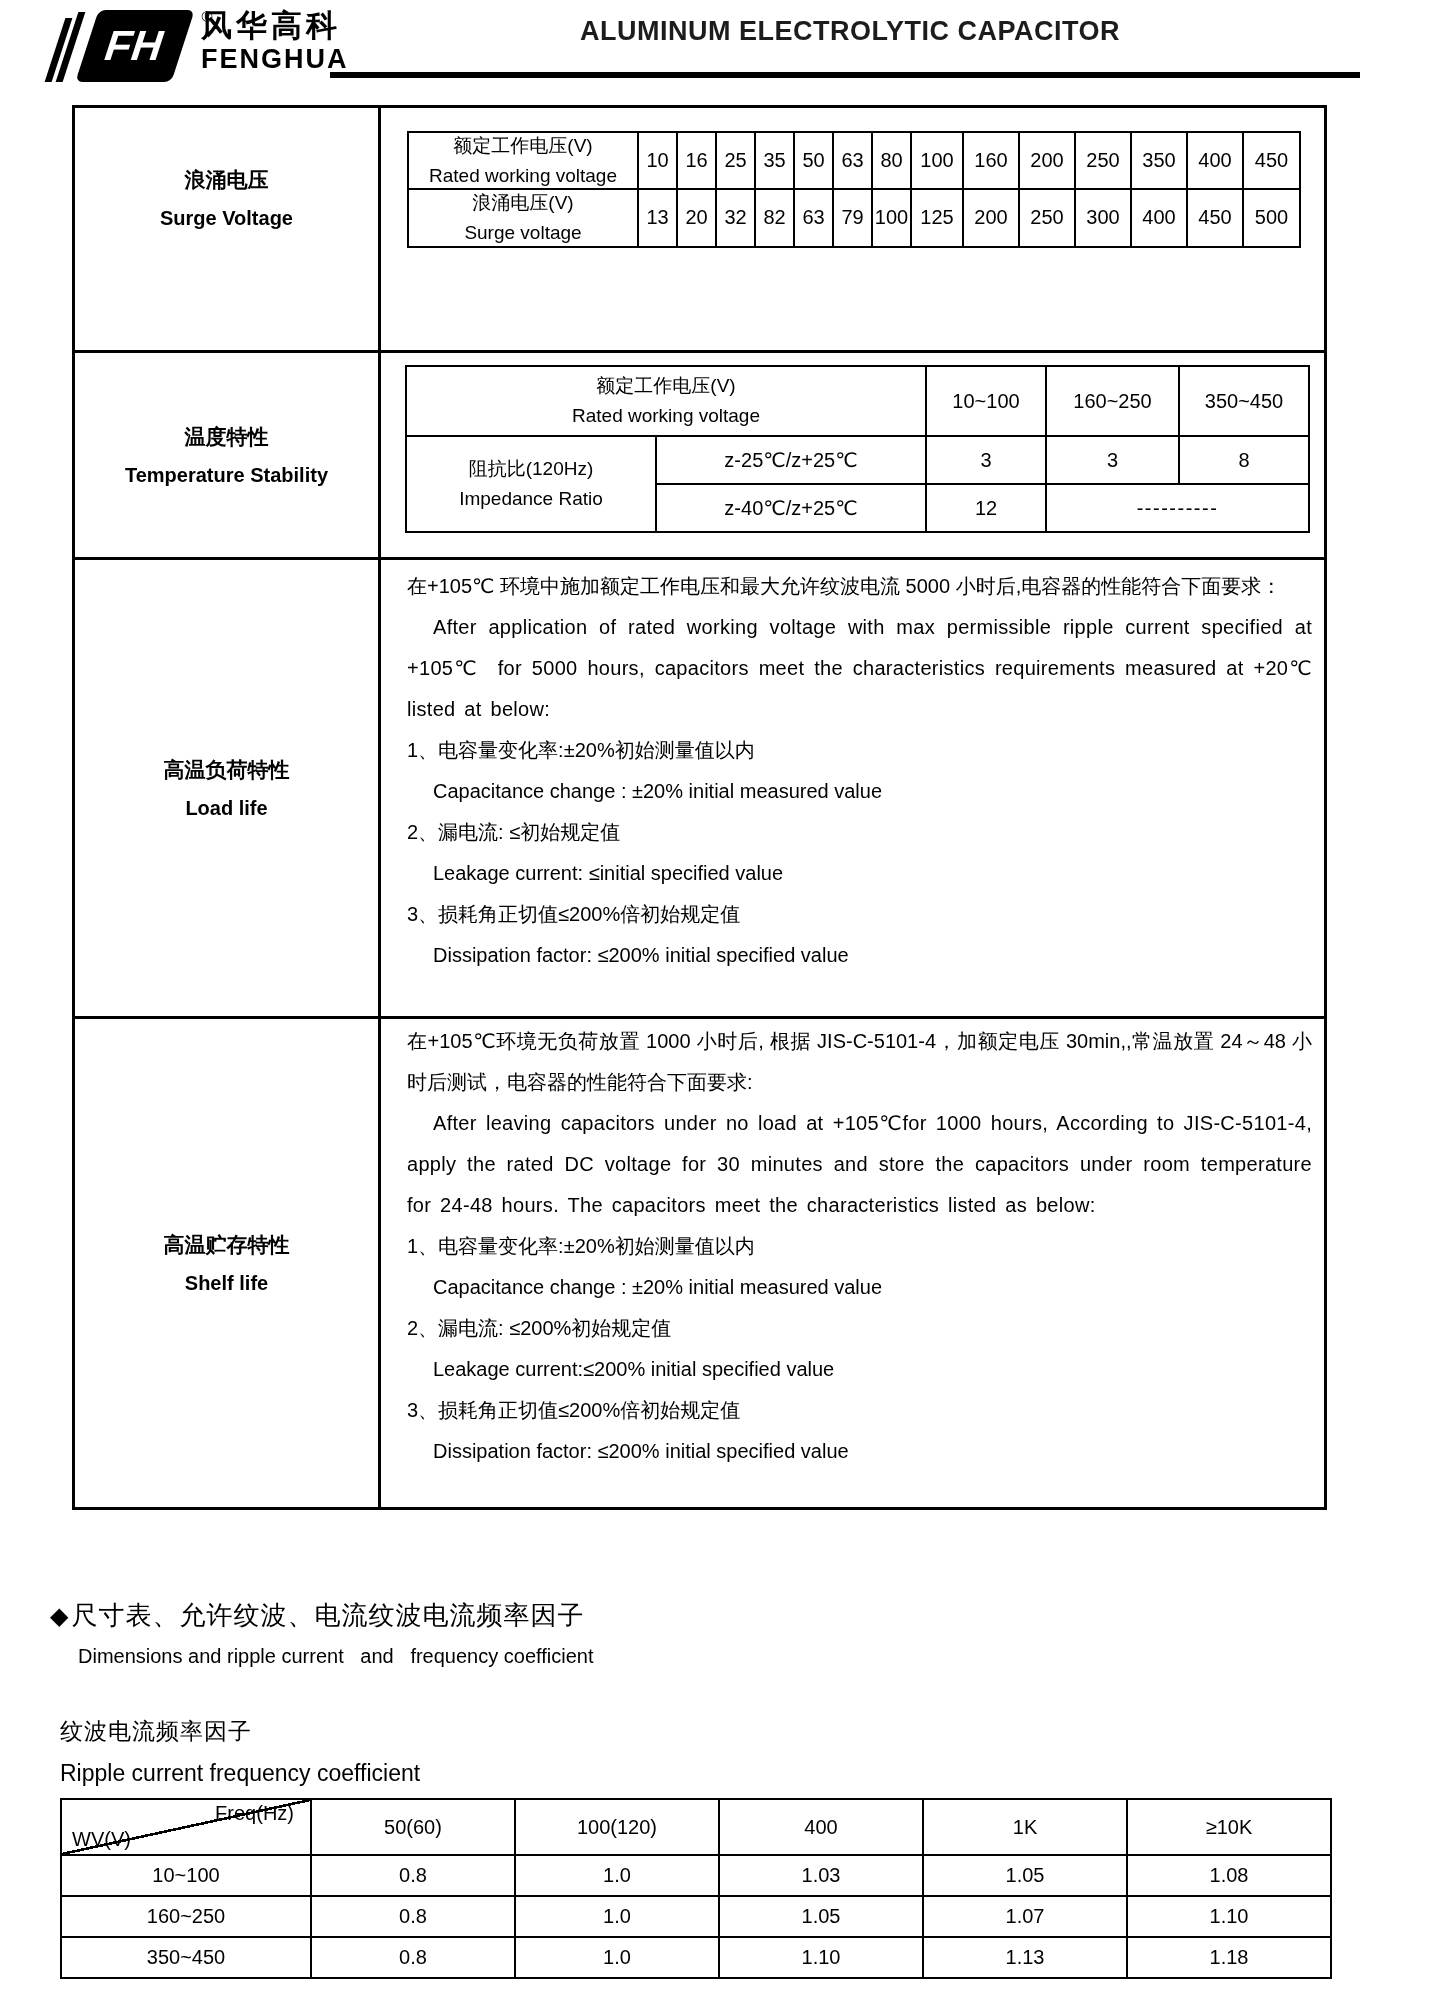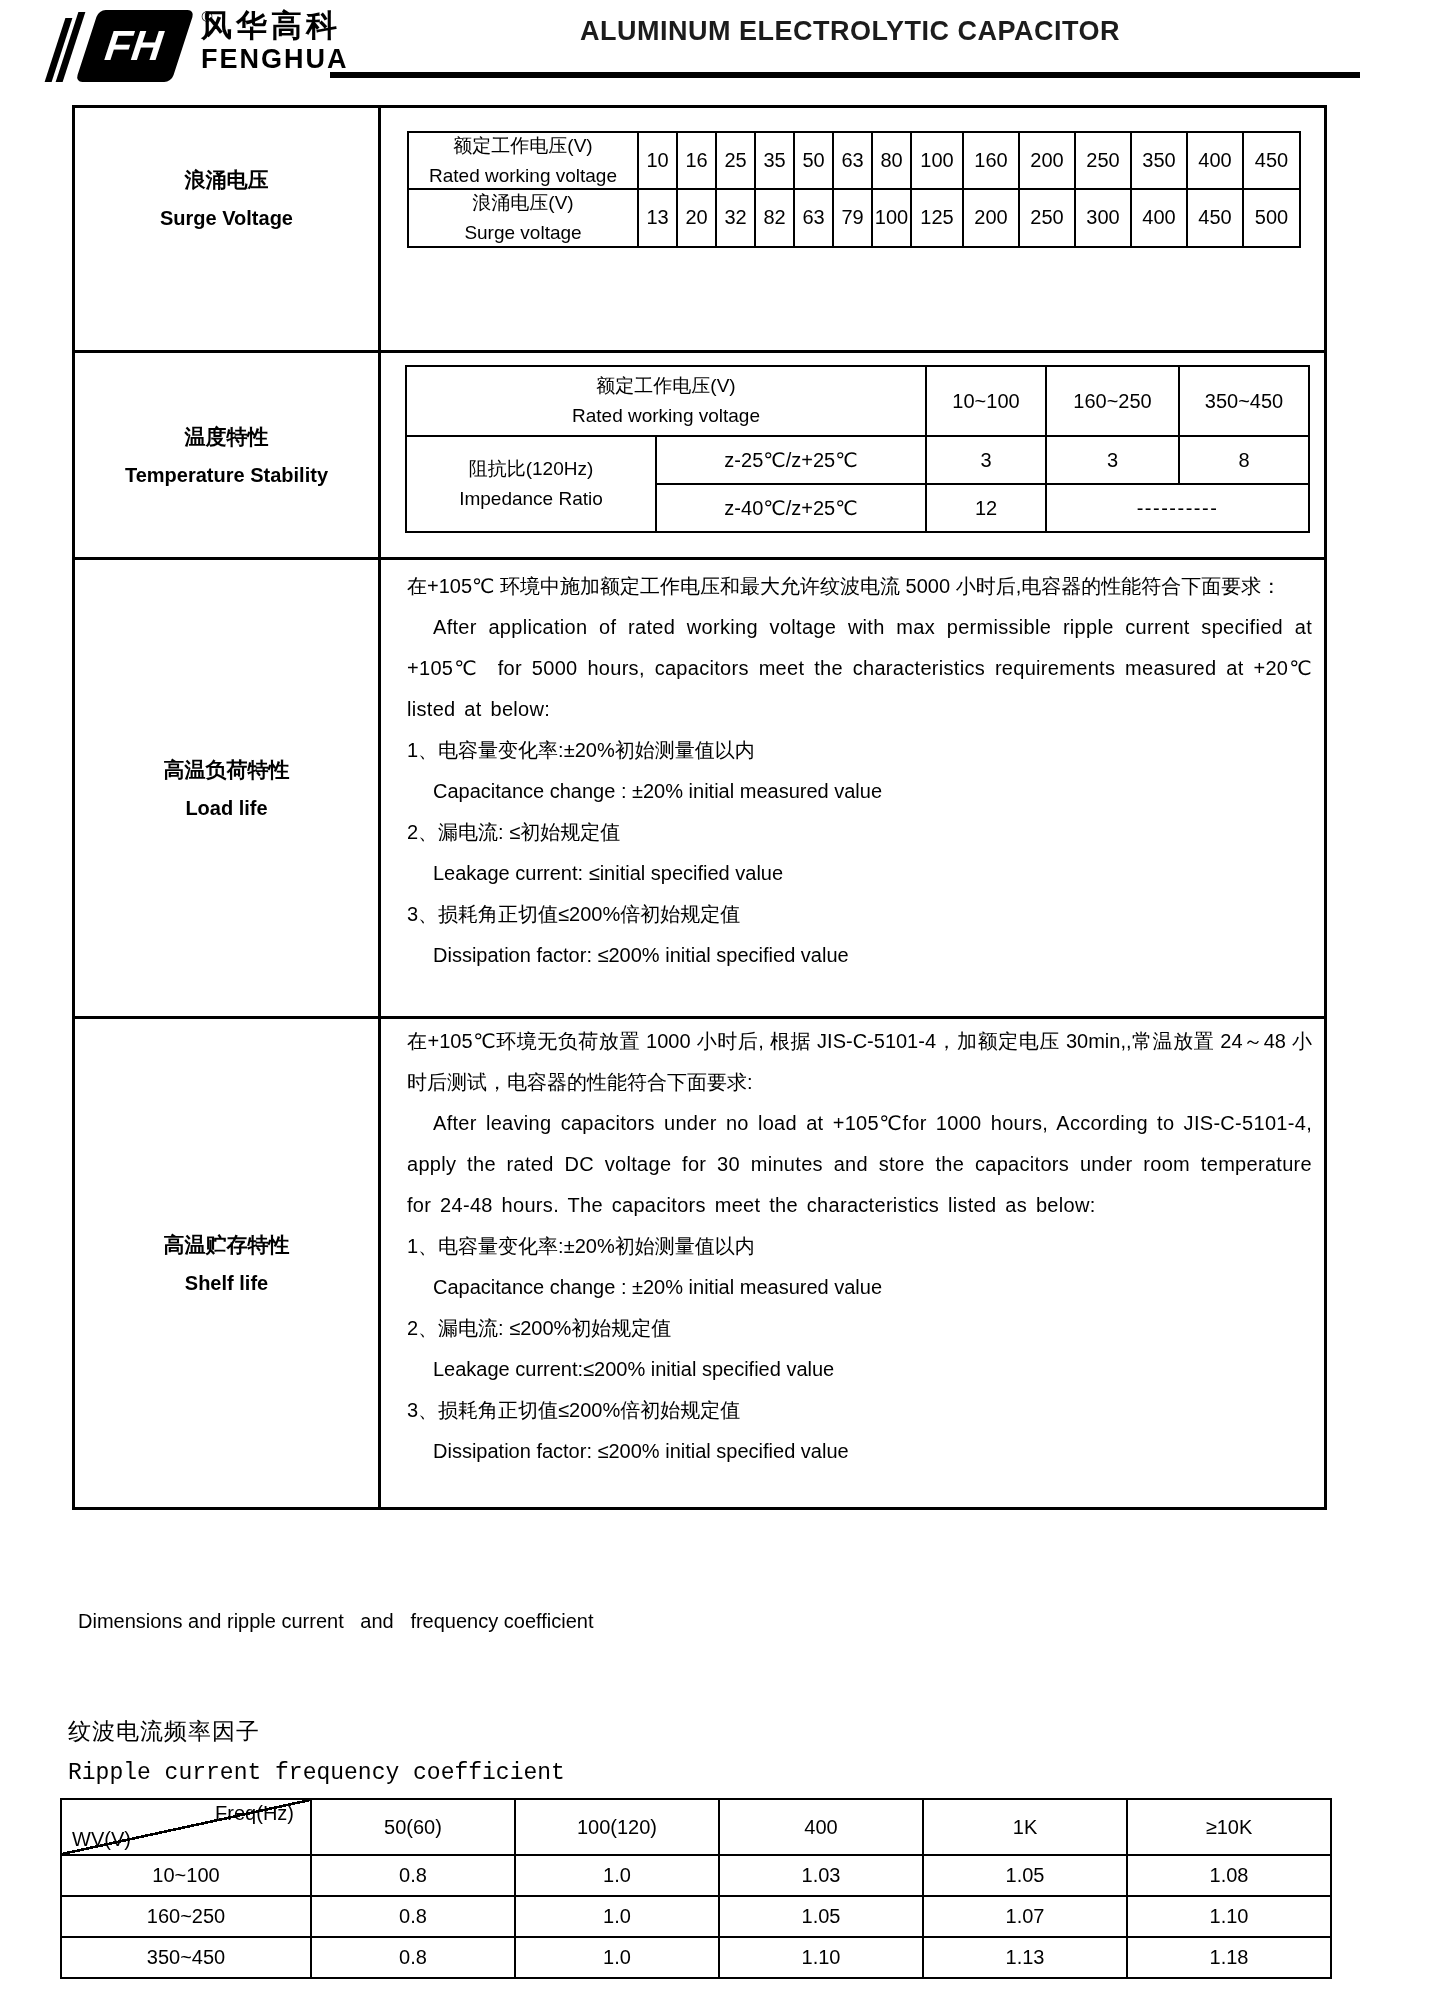--- a/index.html
+++ b/index.html
@@ -50,21 +50,21 @@
   .life-text p { margin:0; }
   .cn-para { text-align:justify; }
   .en-para { text-align:justify; text-indent:26px; letter-spacing:.3px; word-spacing:3px; white-space:pre-wrap; }
   .item-en { padding-left:26px; }
 
   
   .dim-head { position:absolute; left:50px; top:1598px; }
   .dim-cn { font-size:26px; letter-spacing:1px; }
   .dim-cn .bullet { font-size:24px; margin-right:2px; }
   .dim-en { font-size:20px; margin-top:12px; margin-left:28px; white-space:pre-wrap; }
-  .ripple-head { position:absolute; left:68px; top:1716px;font-family:Liberation Mono, monospace; }
+  .ripple-head { position:absolute; left:60px; top:1716px; }
   .ripple-cn { font-size:23px; letter-spacing:1px; }
   .ripple-en { font-size:23px; margin-top:13px; }
 
   .freq-tbl { position:absolute; left:60px; top:1798px; border-collapse:collapse; table-layout:fixed; }
   .freq-tbl td { border:2.5px solid #000; text-align:center; vertical-align:middle; font-size:20px; }
   .freq-tbl tr.head td { height:56px; }
   .freq-tbl tr.data td { height:41px; }
   td.corner { position:relative; padding:10px;
     background:linear-gradient(to bottom right, transparent calc(50% - 1.3px), #000 calc(50% - 1.3px), #000 calc(50% + 1.3px), transparent calc(50% + 1.3px)); }
   .c-top { position:absolute; top:2px; right:16px; font-size:20px; }
@@ -235,20 +235,23 @@
       <p class="item-en">Capacitance change : ±20% initial measured value</p>
       <p class="item-cn">2、漏电流: ≤200%初始规定值</p>
       <p class="item-en">Leakage current:≤200%   initial specified value</p>
       <p class="item-cn">3、损耗角正切值≤200%倍初始规定值</p>
       <p class="item-en">Dissipation factor: ≤200% initial specified value</p>
     </div>
   </div>
 </div>
 
 <div class="dim-head">
+  <div class="dim-cn">
+    <span class="bullet">◆</span><span>尺寸表、允许纹波、电流纹波电流频率因子</span>
+  </div>
   <div class="dim-en">Dimensions and ripple current   and   frequency coefficient</div>
 </div>
 
 <div class="ripple-head">
   <div class="ripple-cn">纹波电流频率因子</div>
   <div class="ripple-en">Ripple current frequency coefficient</div>
 </div>
 
 <table class="freq-tbl">
   <colgroup>

